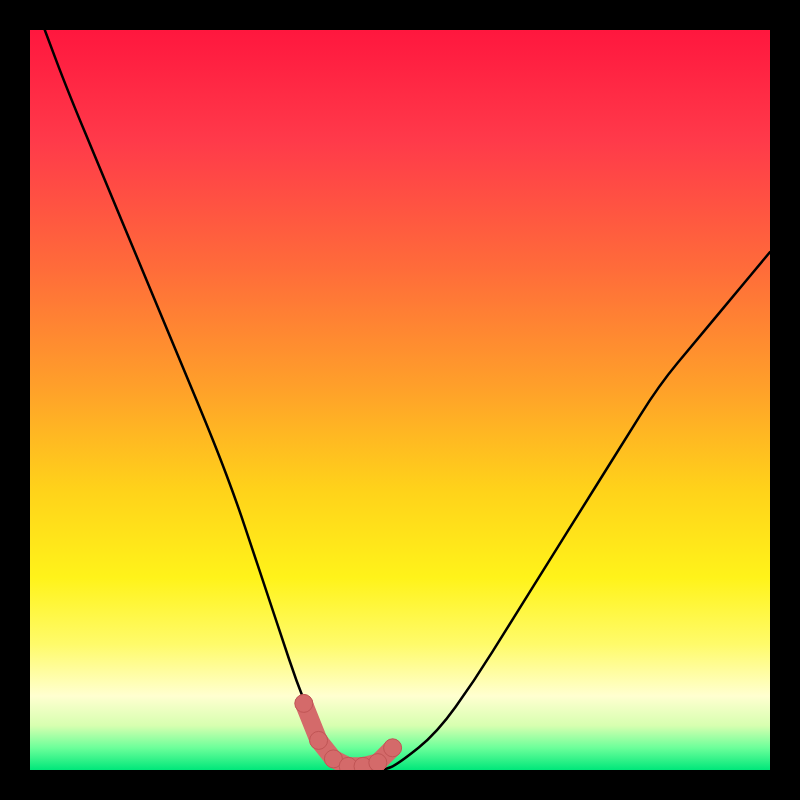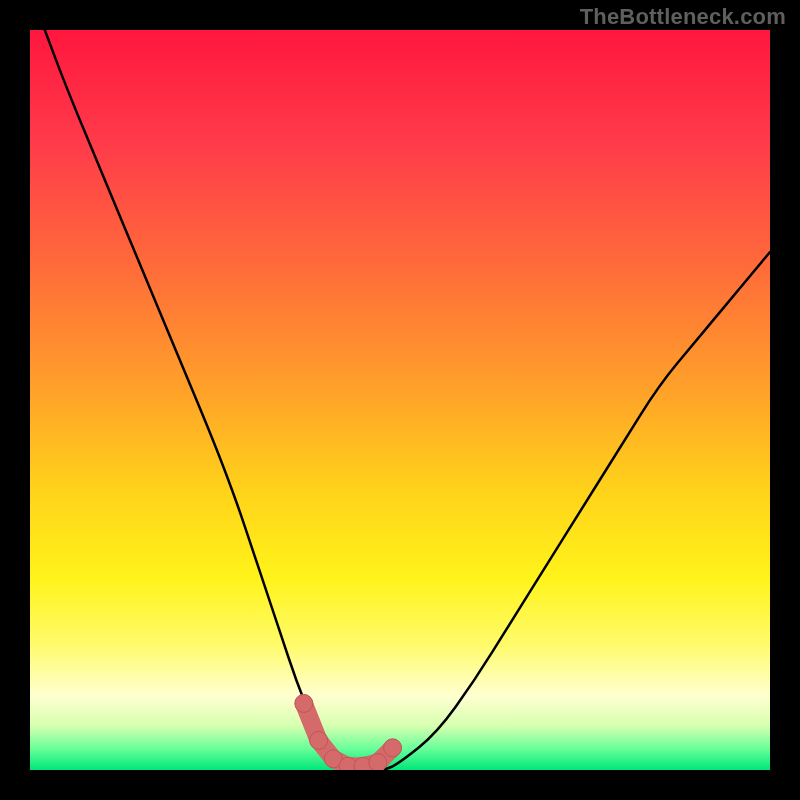--- a/index.html
+++ b/index.html
@@ -40,21 +40,20 @@
     display: block;
     width: 740px;
     height: 740px;
   }
 </style>
 </head>
 <body>
 
 <div class="frame">
 
-  <div class="watermark">TheBottleneck.com</div>
 
   <div class="plot">
     <svg viewBox="0 0 740 740">
       <defs>
         <linearGradient id="bg-grad" x1="0" y1="0" x2="0" y2="1">
         <stop offset="0%" stop-color="#ff173e"></stop>
             <stop offset="15%" stop-color="#ff3a4a"></stop>
             <stop offset="32%" stop-color="#ff6b3a"></stop>
             <stop offset="48%" stop-color="#ff9f2a"></stop>
             <stop offset="62%" stop-color="#ffd21a"></stop>

